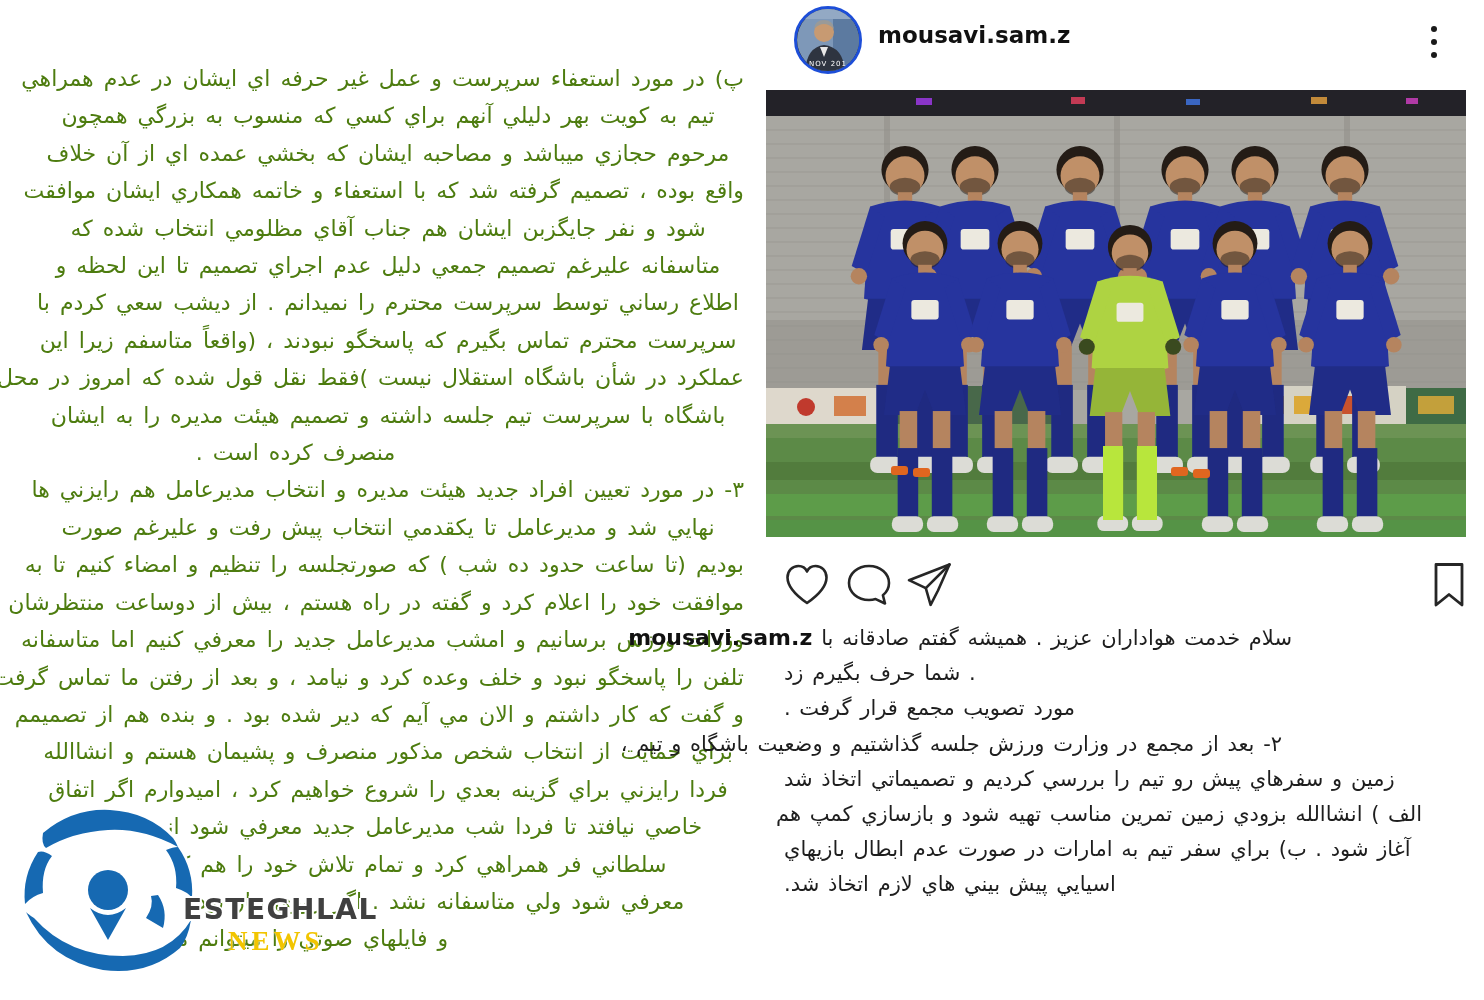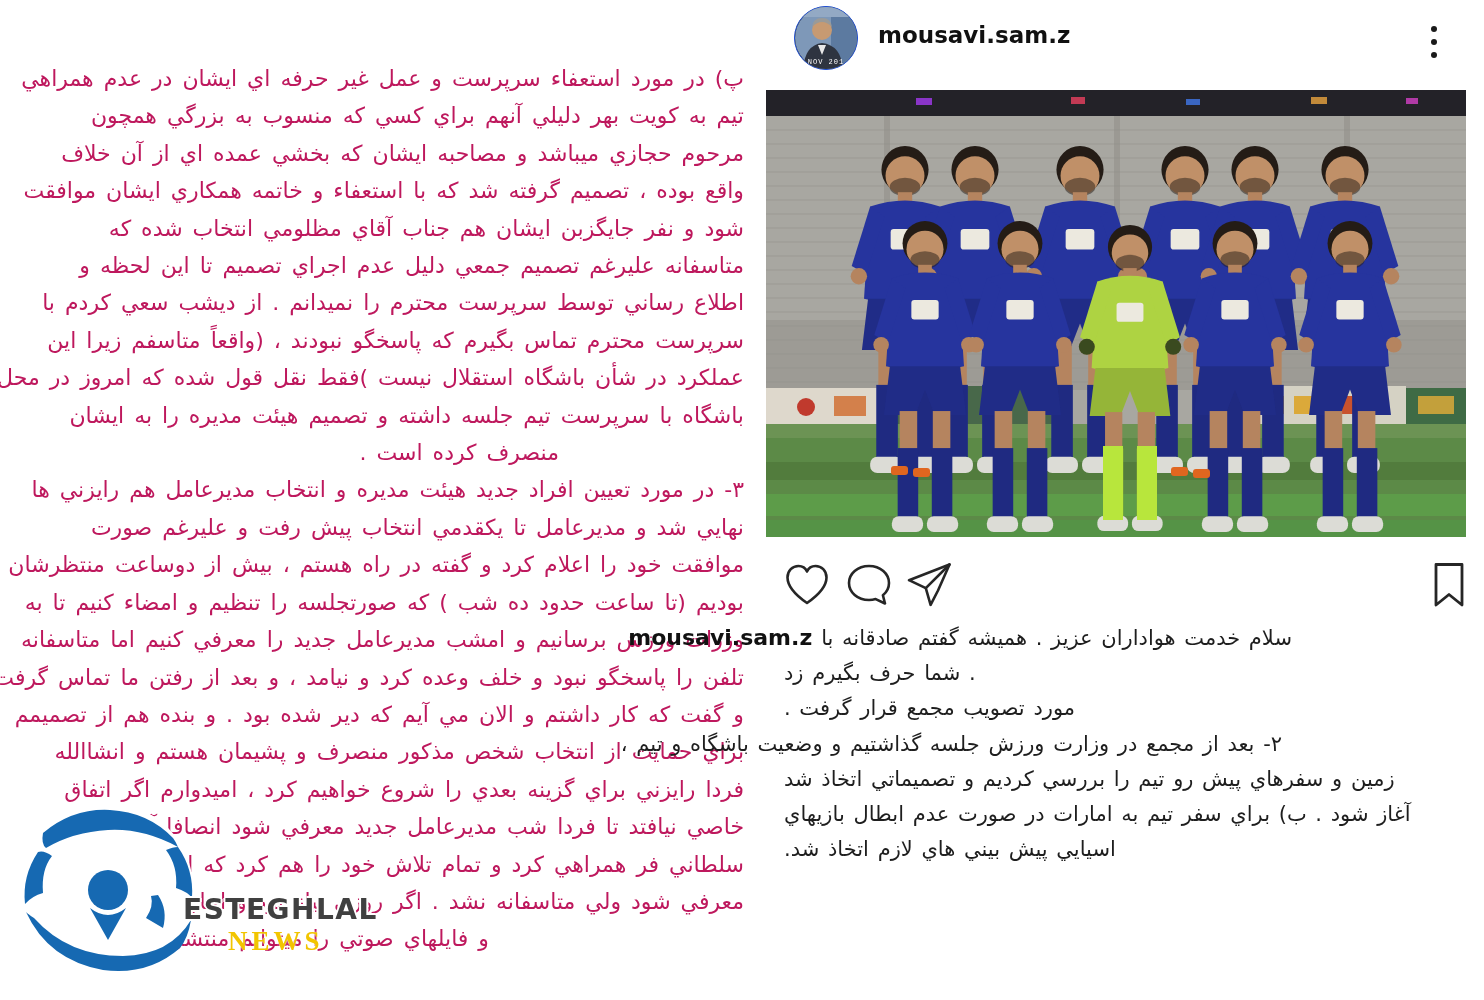--- a/index.html
+++ b/index.html
@@ -1,28 +1,28 @@
 <!DOCTYPE html>
 <html><head>
 <meta charset="utf-8">
 <style>
   html,body{margin:0;padding:0;background:#fff;}
   .page{position:relative;width:1484px;height:1000px;background:#ffffff;overflow:hidden;
         font-family:"DejaVu Sans",sans-serif;color:#1f1f1f;}
 
   
   .left-col{position:absolute;left:32px;top:60px;width:712px;direction:rtl;z-index:1;}
-  .left-col .ln{white-space:nowrap;text-align:right;font-size:22px;line-height:37.4px;
-                word-spacing:3px;color:#be185d;}
+  .left-col .ln{white-space:nowrap;text-align:center;font-size:22px;line-height:37.4px;
+                word-spacing:3px;color:#4d7c0f;}
   .left-col .ln:nth-child(11){padding-right:185px;}
   .left-col .ln:nth-child(24){padding-right:255px;}
 
   
   .avatar{position:absolute;left:794px;top:6px;width:62px;height:62px;border-radius:50%;
-          overflow:hidden;border:1px solid #1d4ed8;background:#000000;font-family:Liberation Mono, monospace;}
+          overflow:hidden;border:3px solid #1d4ed8;background:#000000;}
   .avatar svg{display:block;}
   .avatar .tiny{position:absolute;left:0;right:0;bottom:3px;text-align:center;
                 font-size:7px;color:#fff;letter-spacing:1px;}
   .username{position:absolute;left:878px;top:22px;font-size:23px;font-weight:bold;color:#111;}
   .menu-dots{position:absolute;left:1429px;top:24px;display:flex;flex-direction:column;
              gap:7px;cursor:pointer;padding:2px;}
   .menu-dots span{width:6px;height:6px;border-radius:50%;background:#1a1a1a;display:block;}
 
   
   .photo{position:absolute;left:766px;top:90px;width:700px;height:447px;overflow:hidden;background:#a8a7a1;}
@@ -74,22 +74,22 @@
     <div class="ln">واقع بوده ، تصميم گرفته شد كه با استعفاء و خاتمه همكاري ايشان موافقت</div>
     <div class="ln">شود و نفر جايگزبن ايشان هم جناب آقاي مظلومي انتخاب شده كه</div>
     <div class="ln">متاسفانه عليرغم تصميم جمعي دليل عدم اجراي تصميم تا اين لحظه و</div>
     <div class="ln">اطلاع رساني توسط سرپرست محترم را نميدانم . از ديشب سعي كردم با</div>
     <div class="ln">سرپرست محترم تماس بگيرم كه پاسخگو نبودند ، (واقعاً متاسفم زيرا اين</div>
     <div class="ln">عملكرد در شأن باشگاه استقلال نيست )فقط نقل قول شده كه امروز در محل</div>
     <div class="ln">باشگاه با سرپرست تيم جلسه داشته و تصميم هيئت مديره را به ايشان</div>
     <div class="ln">منصرف كرده است .</div>
     <div class="ln">۳- در مورد تعيين افراد جديد هيئت مديره و انتخاب مديرعامل هم رايزني ها</div>
     <div class="ln">نهايي شد و مديرعامل تا يكقدمي انتخاب پيش رفت و عليرغم صورت</div>
+    <div class="ln">بوديم (تا ساعت حدود ده شب ) كه صورتجلسه را تنظيم و امضاء كنيم تا به</div>
     <div class="ln">موافقت خود را اعلام كرد و گفته در راه هستم ، بيش از دوساعت منتظرشان</div>
-    <div class="ln">بوديم (تا ساعت حدود ده شب ) كه صورتجلسه را تنظيم و امضاء كنيم تا به</div>
     <div class="ln">وزرات ورزش برسانيم و امشب مديرعامل جديد را معرفي كنيم اما متاسفانه</div>
     <div class="ln">تلفن را پاسخگو نبود و خلف وعده كرد و نيامد ، و بعد از رفتن ما تماس گرفت</div>
     <div class="ln">و گفت كه كار داشتم و الان مي آيم كه دير شده بود . و بنده هم از تصميمم</div>
     <div class="ln">براي حمايت از انتخاب شخص مذكور منصرف و پشيمان هستم و انشاالله</div>
     <div class="ln">فردا رايزني براي گزينه بعدي را شروع خواهيم كرد ، اميدوارم اگر اتفاق</div>
     <div class="ln">خاصي نيافتد تا فردا شب مديرعامل جديد معرفي شود انصافا آقاي</div>
     <div class="ln">سلطاني فر همراهي كرد و تمام تلاش خود را هم كرد كه ا</div>
     <div class="ln">معرفي شود ولي متاسفانه نشد . اگر روزي نياز بود و اجازه دا</div>
     <div class="ln">و فايلهاي صوتي را ميتوانم منتشر كنم .</div>
   </div>
@@ -222,20 +222,21 @@
   </div>
 
   <div class="caption">
     <div class="cl">
       <span>سلام خدمت هواداران عزيز . هميشه گفتم صادقانه با</span><span class="cap-user">mousavi.sam.z</span>
     </div>
     <div class="cl">. شما حرف بگيرم زد</div>
     <div class="cl">مورد تصويب مجمع قرار گرفت .</div>
     <div class="cl">۲- بعد از مجمع در وزارت ورزش جلسه گذاشتيم و وضعيت باشگاه و تيم ،</div>
     <div class="cl">زمين و سفرهاي پيش رو تيم را بررسي كرديم و تصميماتي اتخاذ شد</div>
+    <div class="cl">الف ) انشاالله بزودي زمين تمرين مناسب تهيه شود و بازسازي كمپ هم</div>
     <div class="cl">آغاز شود . ب) براي سفر تيم به امارات در صورت عدم ابطال بازيهاي</div>
     <div class="cl">اسيايي پيش بيني هاي لازم اتخاذ شد.</div>
   </div>
 
   <div class="wm">
     <svg class="wm-ball" width="200" height="178" viewBox="0 0 200 178">
       <circle cx="100" cy="88" r="85" fill="#ffffff"></circle>
       <path d="M35 33 Q65 8 102 10 Q140 12 165 38 Q168 42 170 47 Q135 28 100 30 Q65 32 38 48 Q33 44 35 33 Z" fill="#1669b2"></path>
       <path d="M170 47 Q186 70 184 98 Q180 92 168 88 Q170 66 158 50 Q165 47 170 47 Z" fill="#1669b2"></path>
       <path d="M30 52 Q14 76 17 104 Q24 96 35 93 Q33 70 44 56 Q36 50 30 52 Z" fill="#1669b2"></path>

